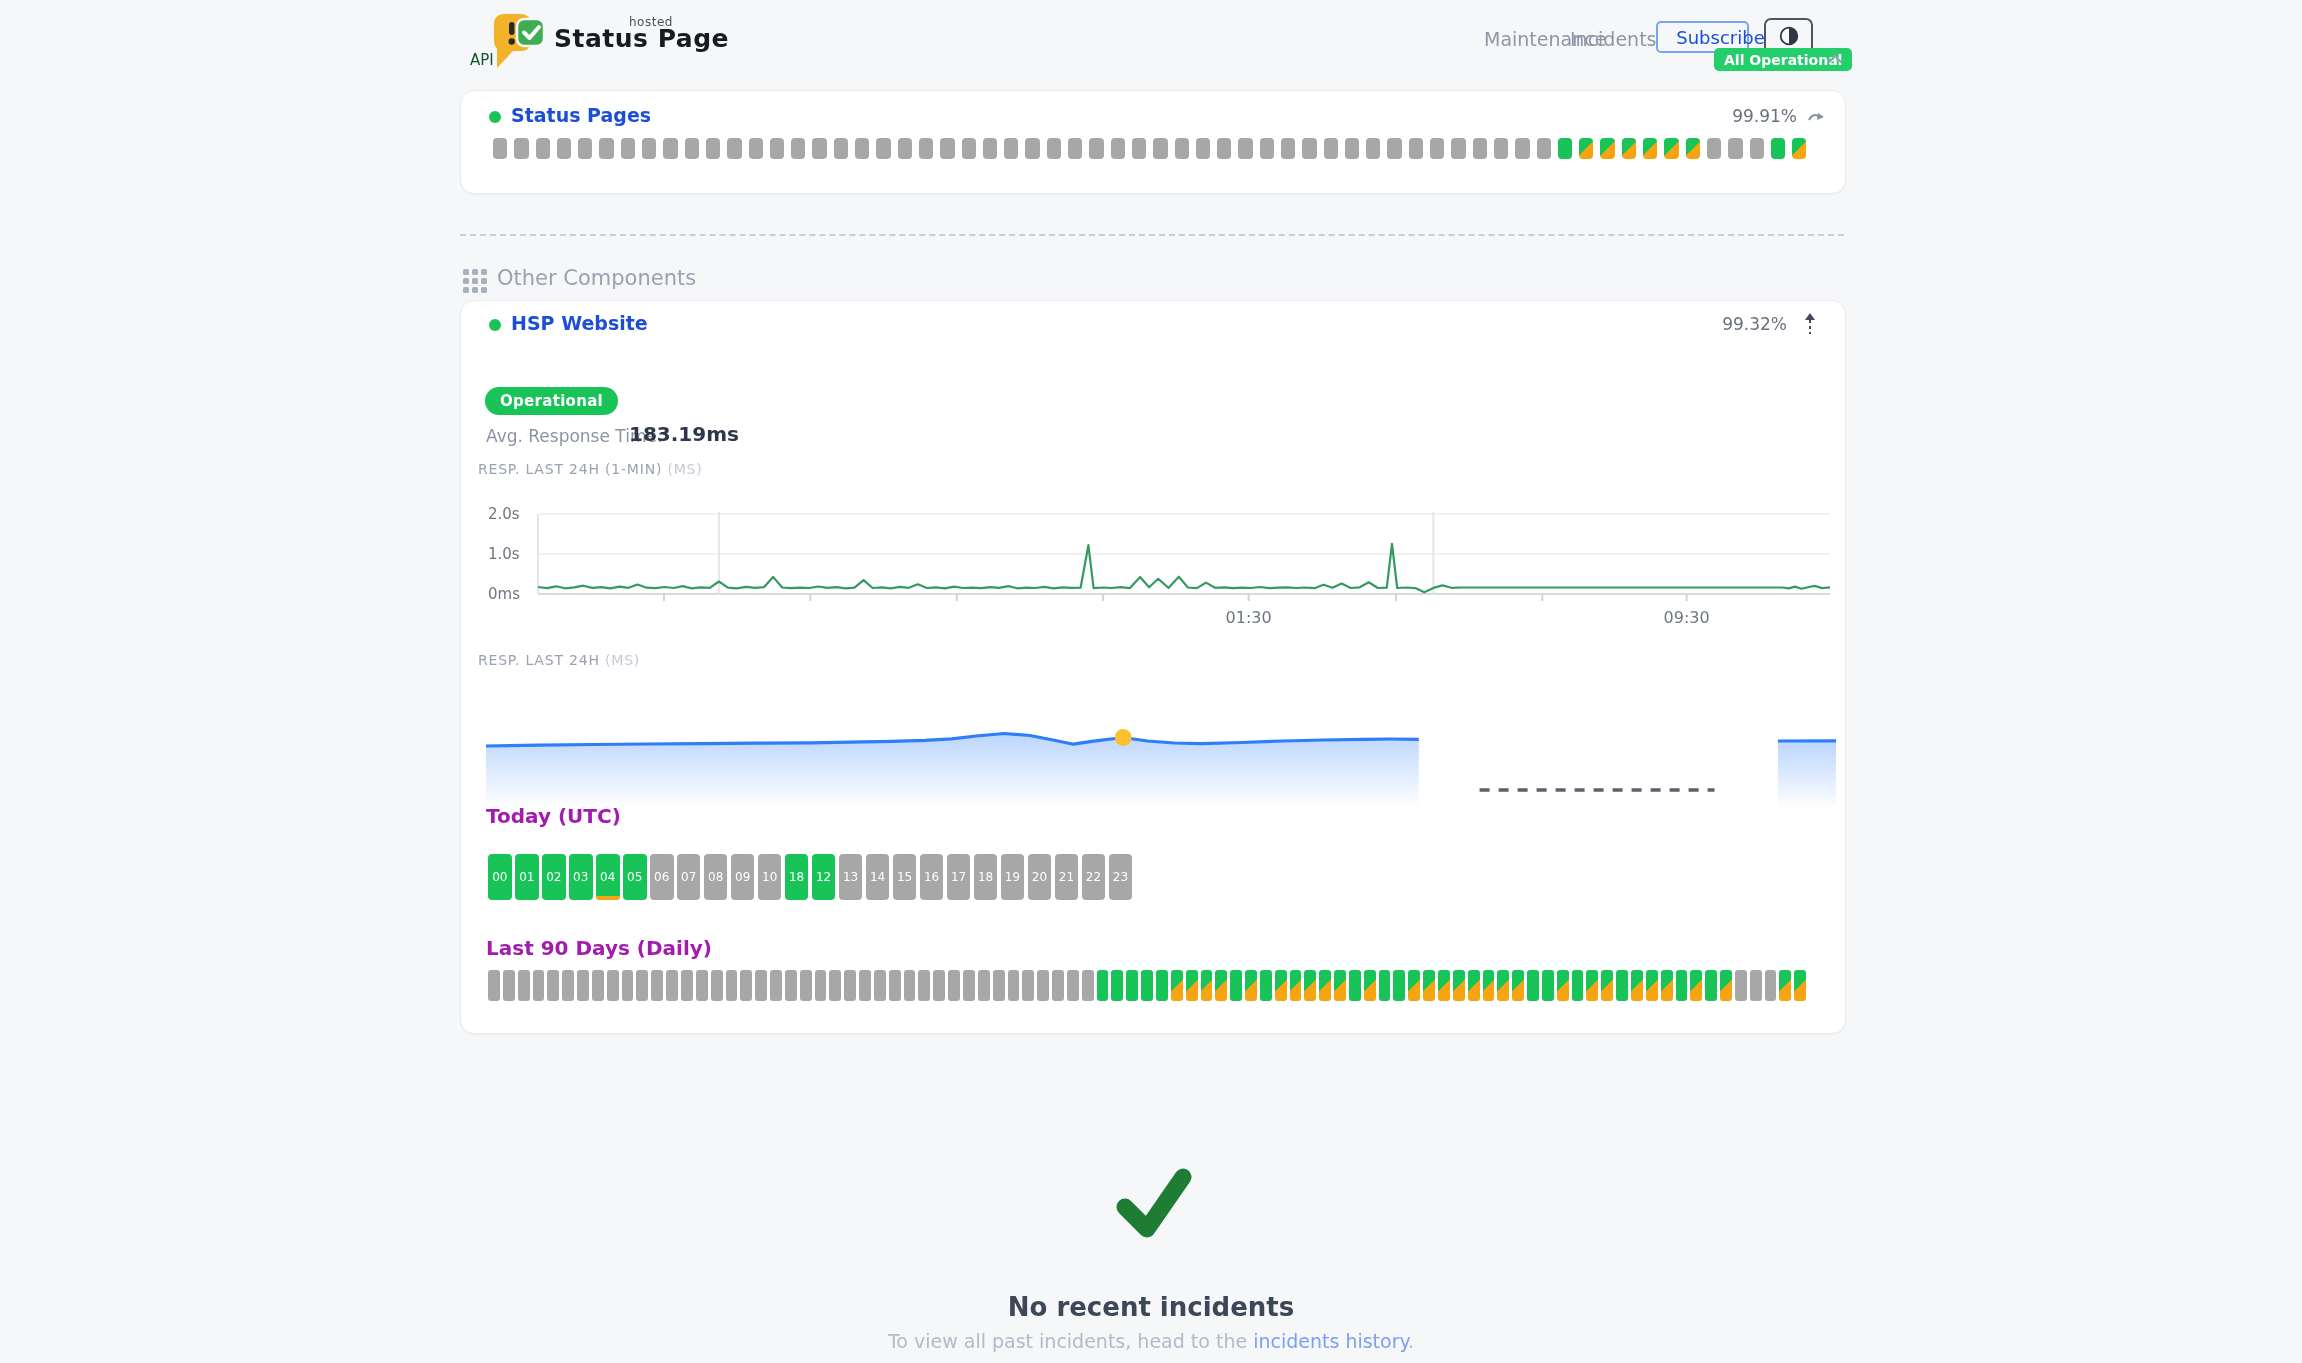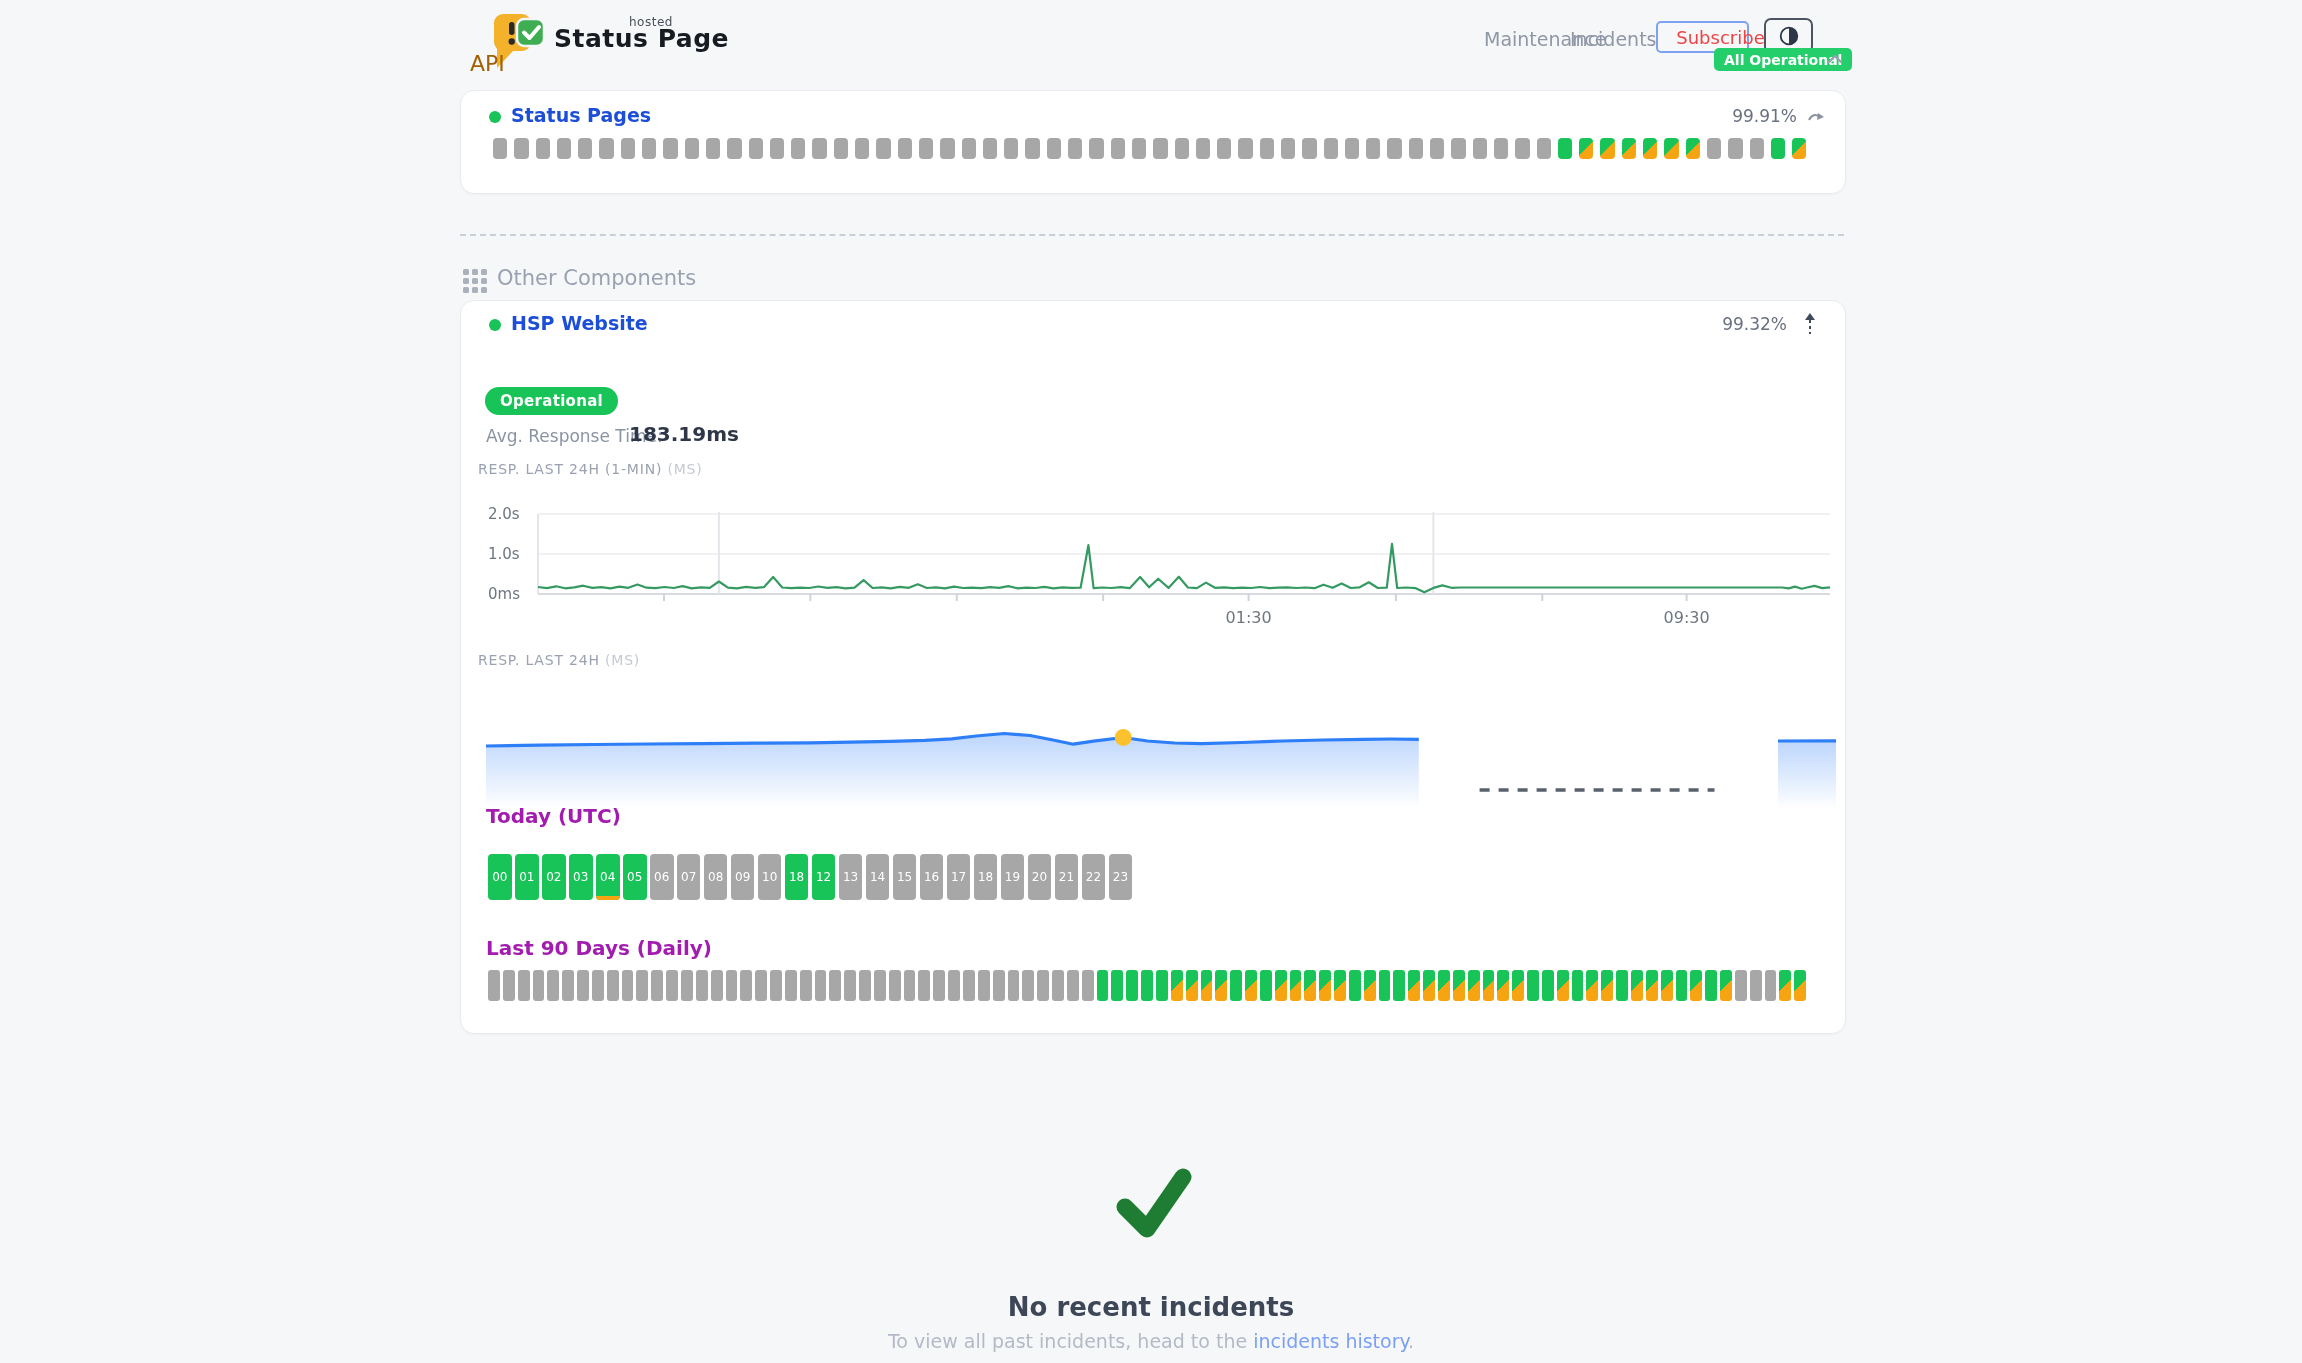--- a/index.html
+++ b/index.html
@@ -3,24 +3,24 @@
 <meta charset="utf-8">
 <style>
   html,body{margin:0;padding:0;}
   body{width:2302px;height:1363px;background:#f6f7f9;font-family:"DejaVu Sans","Liberation Sans",sans-serif;color:#3d4757;-webkit-font-smoothing:antialiased;}
   .page{position:relative;width:2302px;height:1363px;overflow:hidden;}
   .abs{position:absolute;}
   
   .logo-text{font-size:25px;font-weight:bold;color:#171b22;letter-spacing:.5px;}
   .hosted{font-size:12px;color:#4a5058;letter-spacing:.5px;}
   .nav-link{font-size:19px;color:#8f97a6;cursor:pointer;}
-  .subscribe-btn{box-sizing:border-box;width:93px;height:32px;border:2px solid #7ea2f2;border-radius:5px;color:#ef4444;font-size:18px;display:flex;align-items:center;justify-content:center;background:transparent;cursor:pointer;padding-left:36px;}
+  .subscribe-btn{box-sizing:border-box;width:93px;height:32px;border:2px solid #7ea2f2;border-radius:5px;color:#1d4ed8;font-size:18px;display:flex;align-items:center;justify-content:center;background:transparent;cursor:pointer;padding-left:36px;}
   .toggle-btn{box-sizing:border-box;width:49px;height:36px;border:2px solid #4d5562;border-radius:7px;display:flex;align-items:center;justify-content:center;background:transparent;cursor:pointer;}
   .all-op{height:23px;padding:0 10px;background:#23ce6b;border-radius:5px;color:#fff;font-size:14px;font-weight:bold;display:flex;align-items:center;cursor:pointer;}
-  .section-title{font-size:22px;color:#a16207;}
+  .section-title{font-size:15px;color:#14532d;}
   .oc-heading{font-size:21px;color:#9aa2b1;}
   
   .card{position:absolute;background:#fff;border:1px solid #e9ebef;border-radius:14px;box-shadow:0 1px 2px rgba(20,30,50,.03);}
   .dot{width:12px;height:12px;border-radius:50%;background:#18c457;}
   .comp-name{font-size:19px;font-weight:600;color:#1d4ed8;}
   .uptime{font-size:17px;color:#697180;}
   .sep{border-top:2px dashed #c8cfd9;}
   
   .bars{display:flex;}
   .bar{border-radius:4px;cursor:pointer;}

